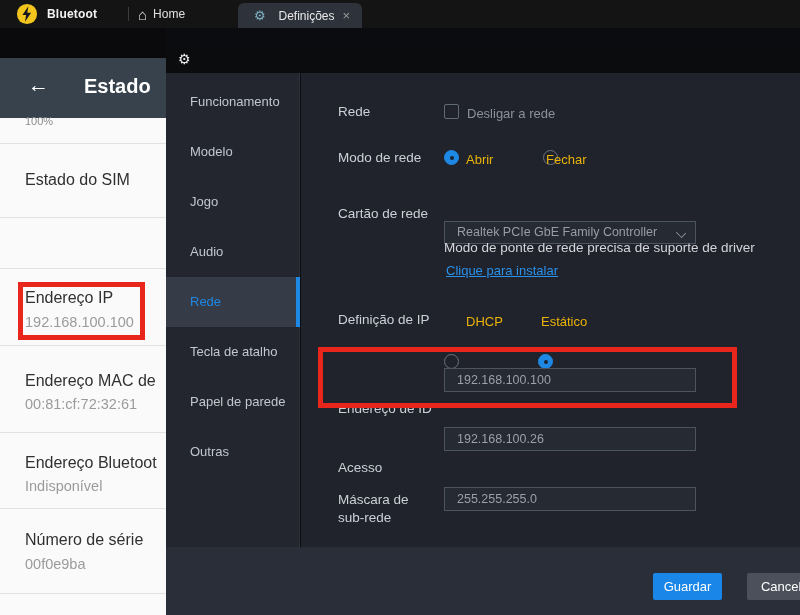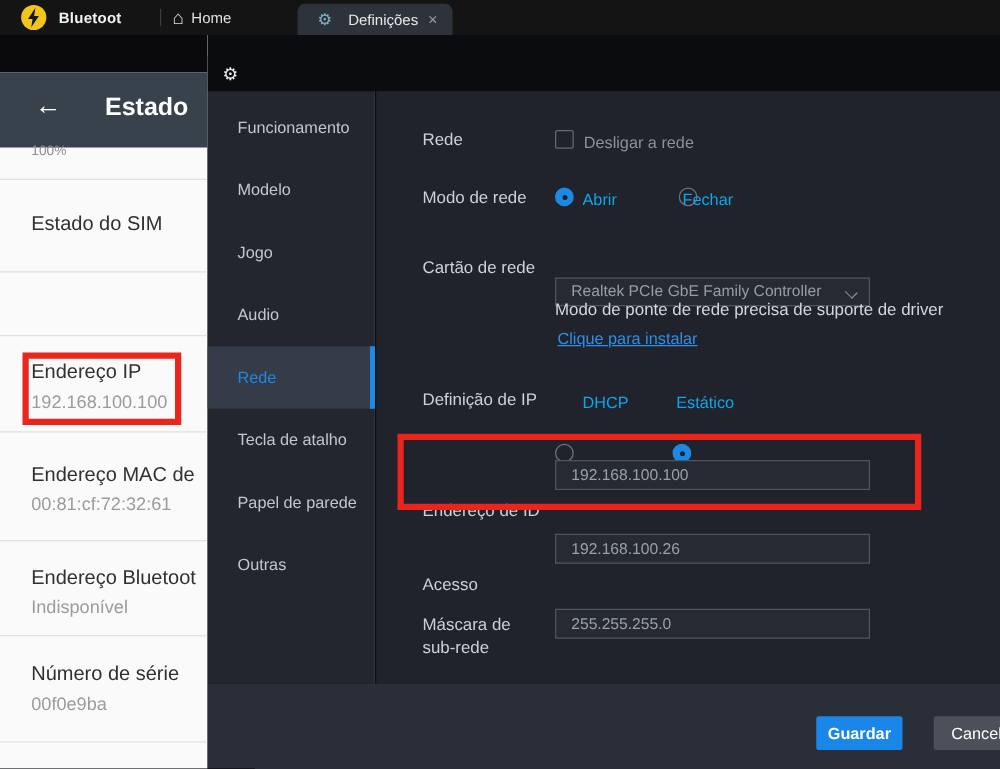--- a/index.html
+++ b/index.html
@@ -50,33 +50,33 @@
   .f-label.wrap { width:95px; line-height:18px; }
   .ctl { position:absolute; left:143px; }
 
   .chk { width:15px; height:15px; border:1px solid #626a76; border-radius:2px; background:transparent; display:inline-block; }
   .chk-label { color:#8b919b; font-size:13px; }
 
   .radio { width:15px; height:15px; border-radius:50%; display:inline-block; position:relative; }
   .radio.off { border:1px solid #6a7280; }
   .radio.on { background:#1e88e5; border:1px solid #1e88e5; }
   .radio.on::after { content:""; position:absolute; left:5px; top:5px; width:4px; height:4px; border-radius:50%; background:#1b2330; }
-  .r-label { color:#0ea5e9; font-size:13px; }
+  .r-label { color:#eab308; font-size:13px; }
 
   .select { width:252px; height:23px; background:#262a32; border:1px solid #4d545f; color:#969da7; font-size:12.5px; line-height:21px; padding-left:12px; position:relative; }
   .chev { position:absolute; right:10px; top:7px; width:8px; height:8px; border-right:1.5px solid #8a919c; border-bottom:1.5px solid #8a919c; transform:rotate(45deg) scale(1,.8); }
 
   .note { position:absolute; left:143px; color:#d3d7dc; font-size:13.5px; white-space:nowrap; }
   .link { position:absolute; left:145px; color:#2a90ea; font-size:13px; text-decoration:underline; cursor:pointer; }
 
   .tinput { position:absolute; width:252px; height:24px; background:#262a32; border:1px solid #4d545f; color:#9aa0aa; font-size:12.5px; padding:0 0 0 12px; font-family:"Liberation Sans", sans-serif; outline:none; }
 
   .d-footer { position:absolute; left:0; top:502px; width:634px; height:68px; background:#2a2e38; }
   .btn { position:absolute; top:26px; height:27px; border:none; border-radius:2px; color:#fff; font-size:13px; font-family:"Liberation Sans", sans-serif; cursor:pointer; }
-  .btn-save { left:487px; width:69px; background:#1a86e8;font-weight:bold; }
+  .btn-save { left:487px; width:69px; background:#1a86e8; }
   .btn-cancel { left:581px; width:80px; background:#4b505a; }
 </style>
 </head>
 <body>
 
 <div id="screen">
 
   <div class="topbar">
     <svg class="logo" viewBox="0 0 24 24">
       <circle cx="12" cy="12" r="11" fill="#f2c51d"></circle>

